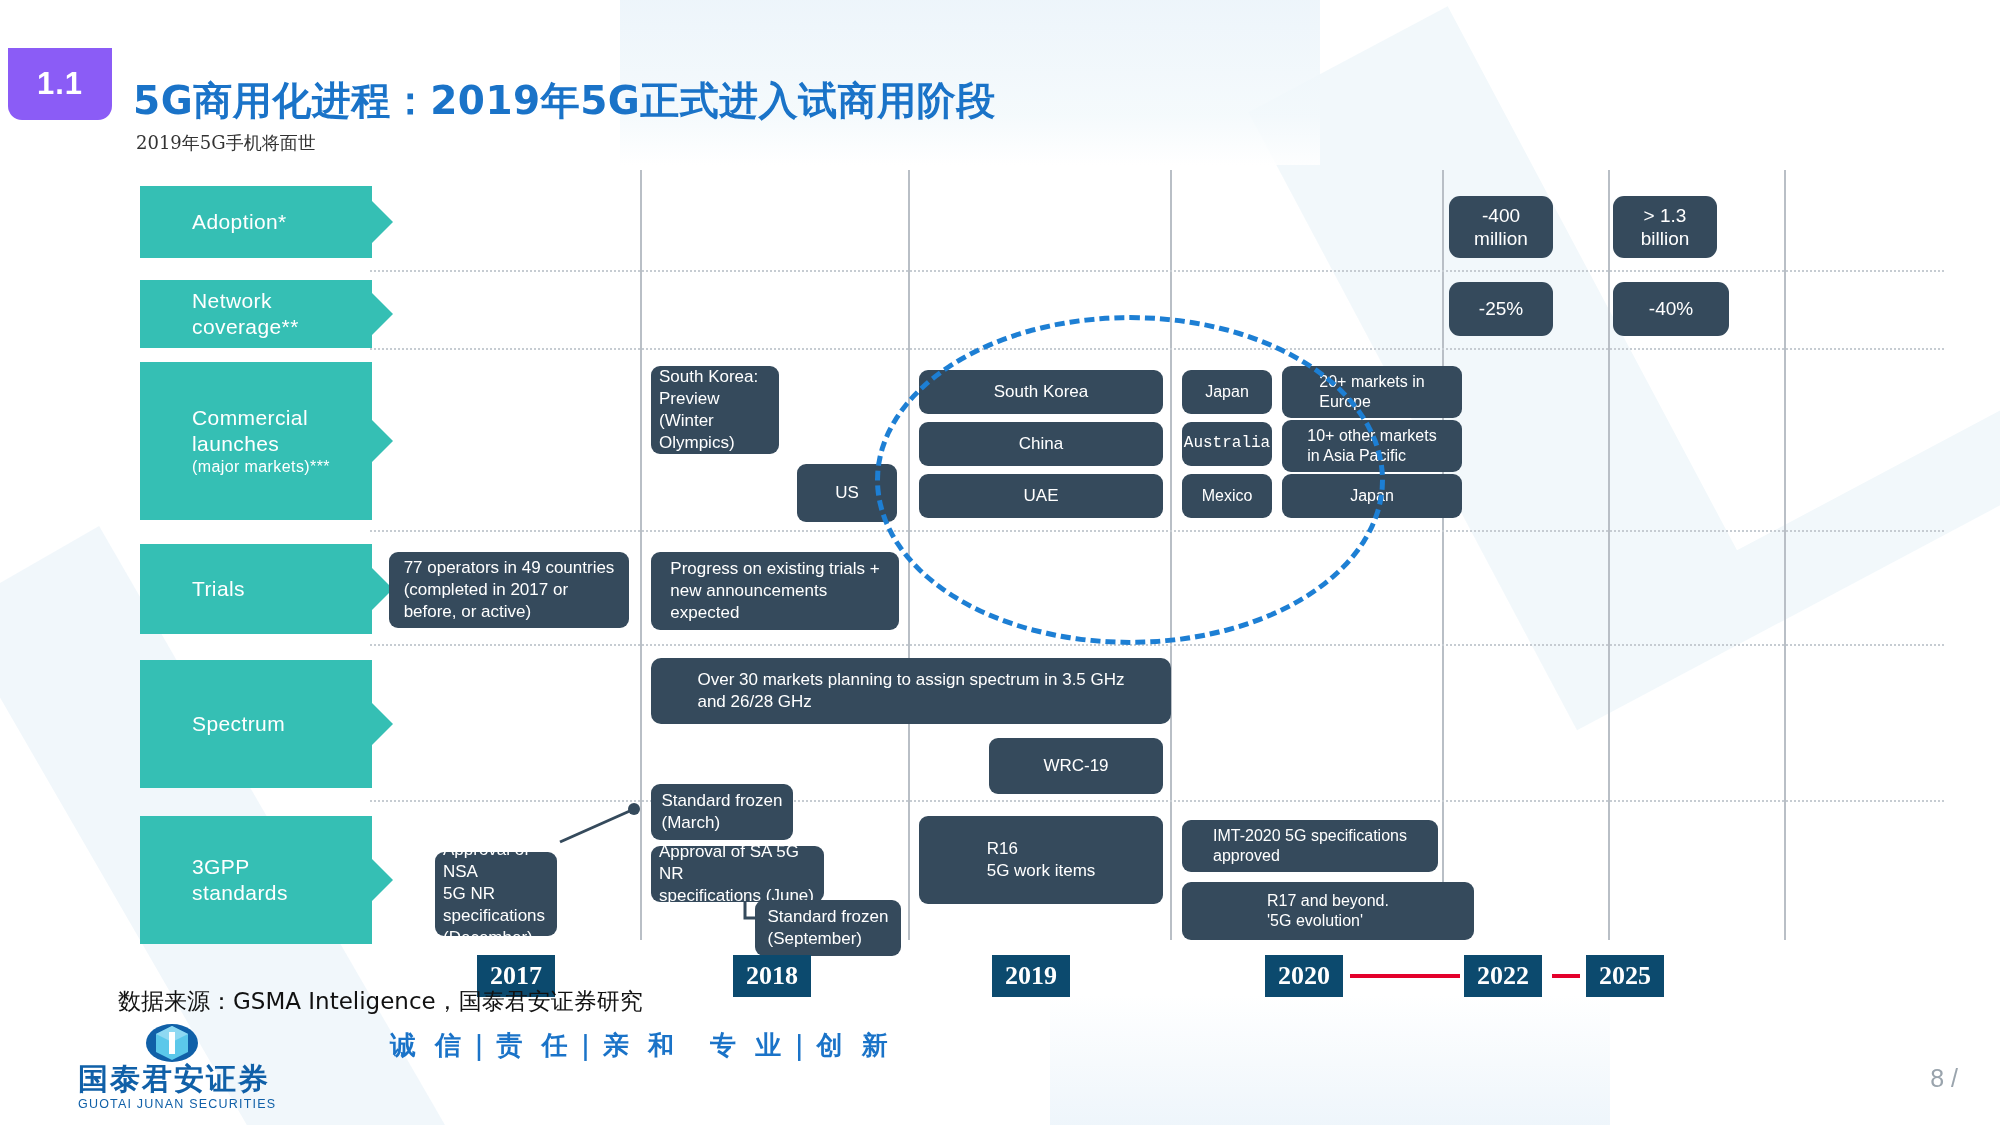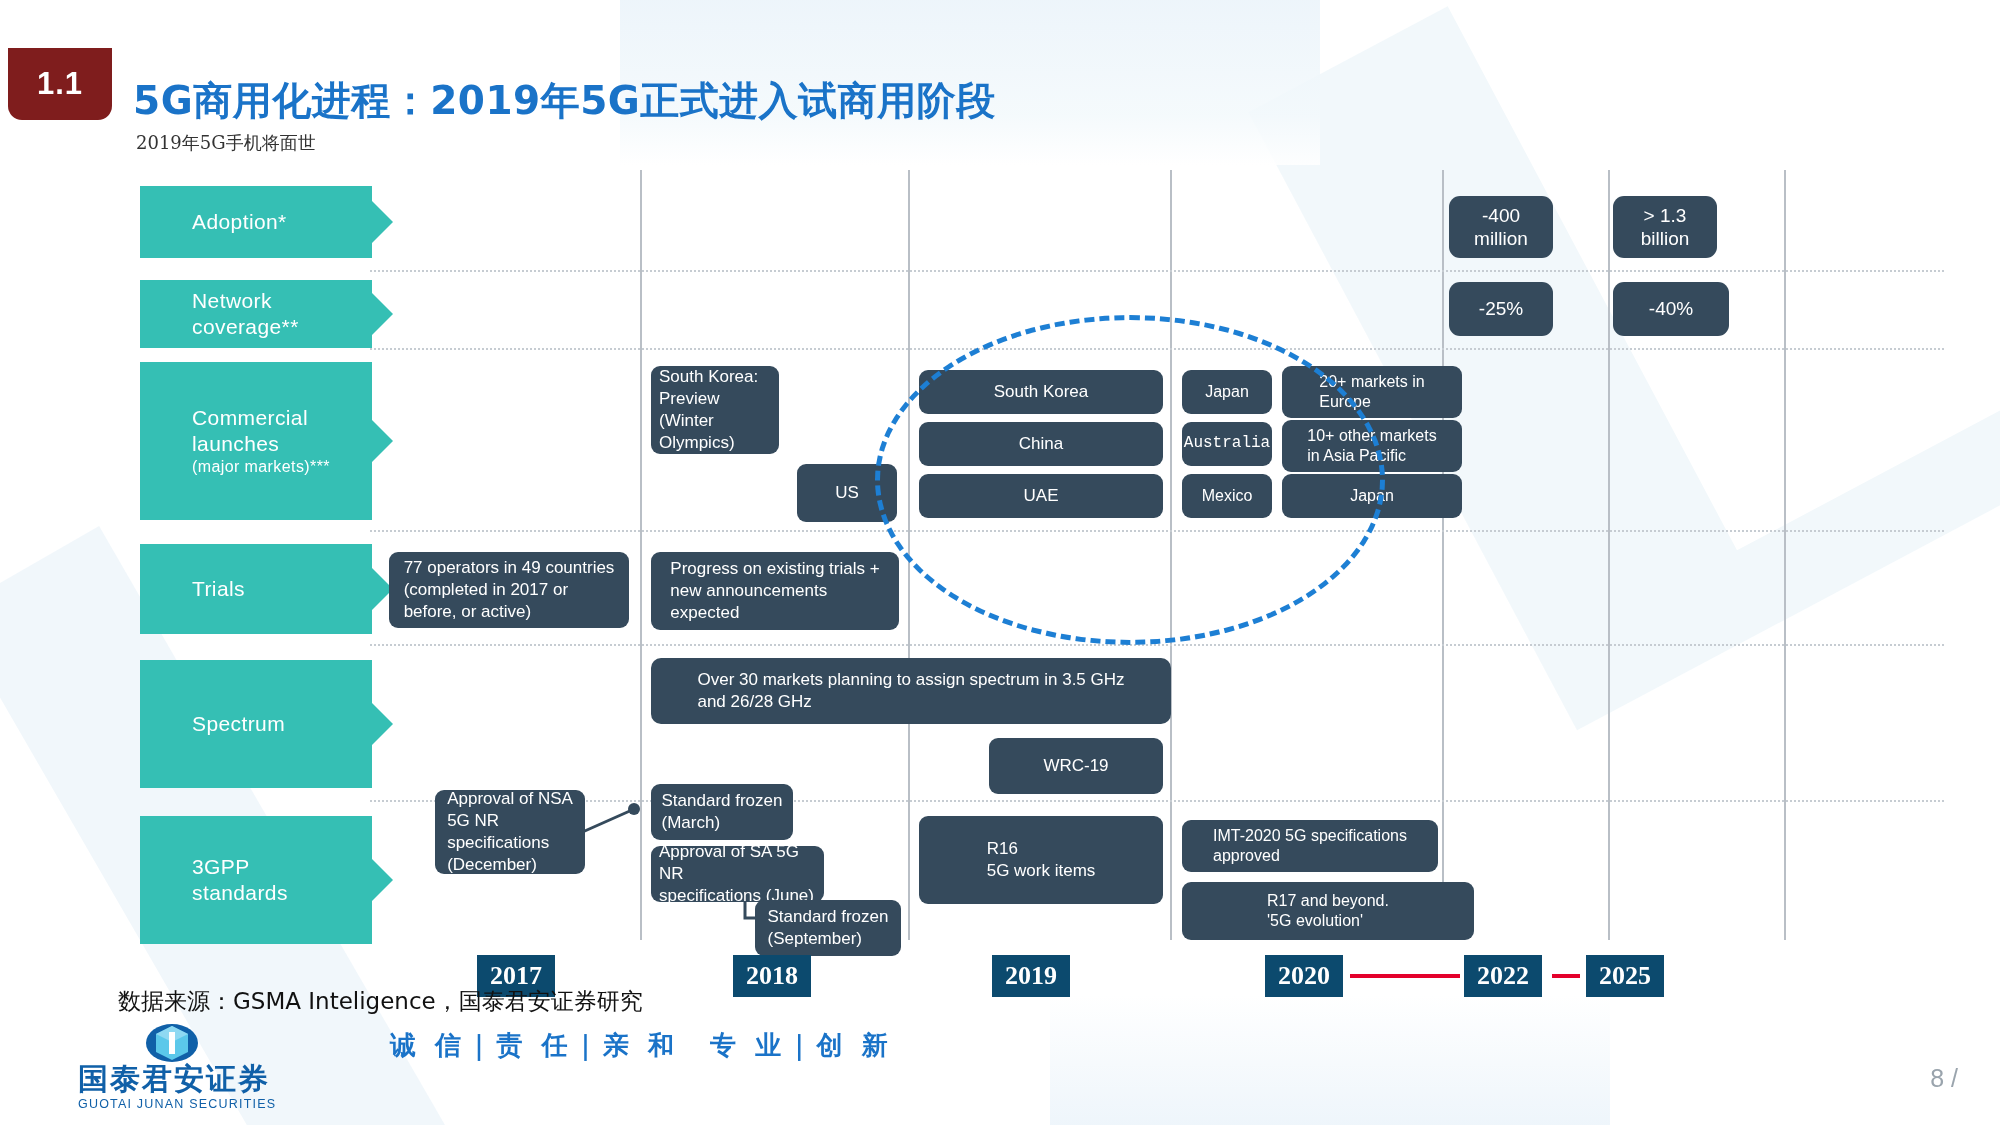--- a/index.html
+++ b/index.html
@@ -17,21 +17,21 @@
   #deco-bl2{bottom:-470px;left:-520px;width:760px;height:760px;
            background:#ffffff;transform:rotate(-30deg);}
   #deco-header-band{top:0;left:620px;width:700px;height:165px;
            background:linear-gradient(180deg,#eaf3fa 0%,#f3f9fc 70%,#ffffff 100%);
            opacity:.85;}
   #deco-bottom-band{bottom:0;left:1050px;width:560px;height:130px;
            background:linear-gradient(180deg,#ffffff 0%,#eaf3fa 100%);opacity:.8;}
 
   
   #chapter-badge{position:absolute;left:8px;top:48px;width:104px;height:72px;
-      background:#7f1d1d;border-radius:0 0 14px 14px;color:#fff;
+      background:#8b5cf6;border-radius:0 0 14px 14px;color:#fff;
       display:flex;align-items:center;justify-content:center;
       font-size:31px;font-weight:bold;letter-spacing:1px;}
   #page-title{position:absolute;left:133px;top:74px;color:#1a73c8;
       font-size:39px;font-weight:bold;letter-spacing:.5px;white-space:nowrap;
       font-family:"DejaVu Sans","Liberation Sans",sans-serif;}
   #page-subtitle{position:absolute;left:136px;top:131px;color:#333;
       font-size:18px;white-space:nowrap;
       font-family:"DejaVu Serif","Liberation Serif",serif;}
 
   
@@ -197,21 +197,21 @@
   <div class="box" style="left:989px;top:568px;width:174px;height:56px;">WRC-19</div>
 
   <div class="conn" style="left:610px;top:630px;width:2px;height:0;"></div>
   <svg width="2000" height="810" style="position:absolute;left:0;top:0;pointer-events:none;">
     <line x1="560" y1="672" x2="632" y2="640" stroke="#354a5c" stroke-width="3"></line>
     <circle cx="634" cy="639" r="6" fill="#354a5c"></circle>
     <polyline points="745,700 745,748 772,748" fill="none" stroke="#354a5c" stroke-width="3"></polyline>
     <circle cx="774" cy="748" r="6" fill="#354a5c"></circle>
   </svg>
 
-  <div class="box" style="left:435px;top:620px;width:150px;height:84px;line-height:1.3;">
+  <div class="box" style="left:435px;top:682px;width:122px;height:84px;line-height:1.3;">
     Approval of NSA<br>5G NR<br>specifications<br>(December)
   </div>
   <div class="box" style="left:651px;top:614px;width:142px;height:56px;line-height:1.3;">
     Standard frozen<br>(March)
   </div>
   <div class="box" style="left:651px;top:676px;width:173px;height:56px;line-height:1.3;">
     Approval of SA 5G NR<br>specifications (June)
   </div>
   <div class="box" style="left:755px;top:730px;width:146px;height:56px;line-height:1.3;">
     Standard frozen<br>(September)

